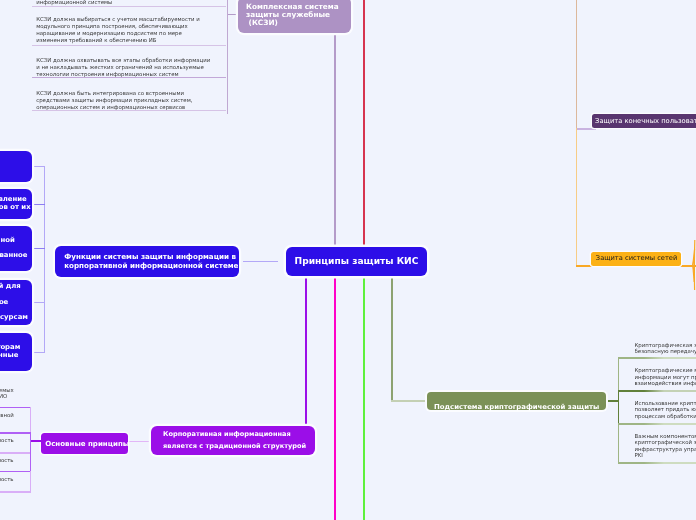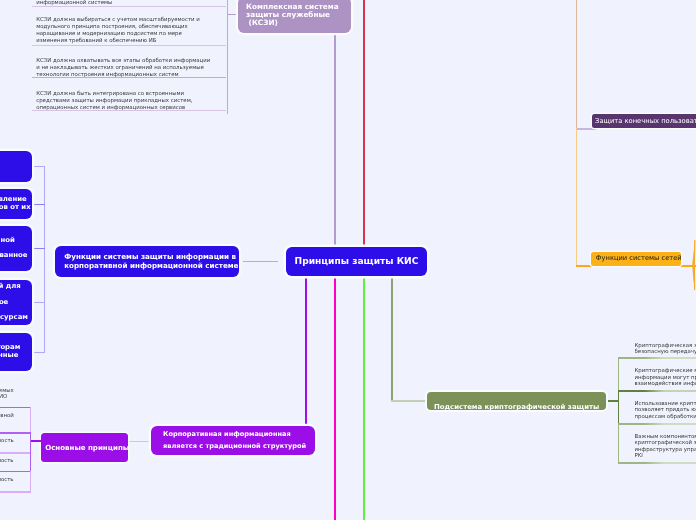--- a/index.html
+++ b/index.html
@@ -76,21 +76,21 @@
   <div class="tbox" style="left:32px;top:45px;width:194px;height:33px;font-size:5.42px;line-height:6.92px;
               padding:12px 0 0 4.2px;border-bottom:1px solid #c3a8d8;"><span>КСЗИ должна охватывать все этапы обработки информации
 и не накладывать жестких ограничений на используемые
 технологии построения информационных систем</span></div>
   <div class="tbox" style="left:32px;top:78px;width:194px;height:33px;font-size:5.42px;line-height:6.92px;
               padding:12px 0 0 4.2px;border-bottom:1px solid #d6c3e6;"><span>КСЗИ должна быть интегрирована со встроенными
 средствами защиты информации прикладных систем,
 операционных систем и информационных сервисов</span></div>
 
   <div class="ln" style="left:128px;top:440.5px;width:24px;height:1.4px;background:#e2b6f7;"></div>
-  <div class="node" style="left:40.9px;top:433.2px;width:87px;height:29px;background:#9b0ee8;font-size:7.05px;
+  <div class="node" style="left:40.9px;top:433.2px;width:87px;height:21px;background:#9b0ee8;font-size:7.05px;
               padding-left:4.3px;line-height:1.3;border-radius:3.5px;box-shadow:0 0 0 1.4px #fbfcff;text-align:center;"><span>Основные принципы</span></div>
 
   <div class="ln" style="left:30px;top:440px;width:12px;height:2px;background:#9b0ee8;"></div>
 
   <div class="ln" style="left:-70px;top:406.6px;width:101.4px;height:1.9px;background:#b060f5;"></div>
   <div class="ln" style="left:-126px;top:432.4px;width:157.4px;height:1.9px;background:#b060f5;"></div>
   <div class="ln" style="left:-49px;top:451.8px;width:80.4px;height:1.9px;background:#d9aef7;"></div>
   <div class="ln" style="left:-23px;top:470.5px;width:54.4px;height:1.9px;background:#b060f5;"></div>
   <div class="ln" style="left:-23px;top:490.8px;width:54.4px;height:1.9px;background:#d9aef7;"></div>
   <div class="ln" style="left:29.5px;top:406.6px;width:1.9px;height:26.5px;background:#d9aef7;"></div>
@@ -117,21 +117,21 @@
     <g fill="none" stroke="#f9a825" stroke-width="1.2">
       <path d="M4.8 30 L6.6 14"></path>
       <path d="M4.8 30 L6.4 22"></path>
       <path d="M4.8 30 L6.5 38"></path>
       <path d="M4.8 30 L6.2 47"></path>
       <path d="M6.8 5 C6.6 14 6.4 22 6.4 30 C6.4 38 6.4 47 6.6 55"></path>
     </g>
   </svg>
   <div class="ln" style="left:576px;top:265px;width:120px;height:1.6px;background:#f9a825;"></div>
   <div class="node" style="left:591.25px;top:251.75px;width:90px;height:13.9px;background:#fcb116;font-size:6.7px;
-              color:#1a1a1a;padding-left:4.6px;line-height:1.3;border-radius:2.5px;box-shadow:0 0 0 1.3px #fbfcff;font-weight:normal;"><span>Функции системы сетей</span></div>
+              color:#1a1a1a;padding-left:4.6px;line-height:1.3;border-radius:2.5px;box-shadow:0 0 0 1.3px #fbfcff;font-weight:normal;"><span>Защита системы сетей</span></div>
 
   <div class="node" style="left:427px;top:391.5px;width:179.3px;height:18.5px;background:#7b9157;padding-top:13px;font-size:6.93px;
               justify-content:center;box-shadow:0 0 0 2px #fbfcff;line-height:1.3;border-radius:4px;"><span>Подсистема криптографической защиты</span></div>
   <div class="ln" style="left:608.3px;top:399.8px;width:10.6px;height:1.9px;background:#61803b;"></div>
 
   <div class="ln" style="left:617.5px;top:357px;width:1.9px;height:33.2px;background:#9fb585;"></div>
   <div class="ln" style="left:617.5px;top:390.2px;width:1.9px;height:32.6px;background:#61803b;"></div>
   <div class="ln" style="left:617.5px;top:422.8px;width:1.9px;height:38.9px;background:#9fb585;"></div>
   <div class="ln" style="left:617.5px;top:357px;width:78.5px;height:1.9px;
               background:linear-gradient(90deg,#9fb585 0,#9fb585 26px,#cedcc0 46px,#cedcc0 100%);"></div>

